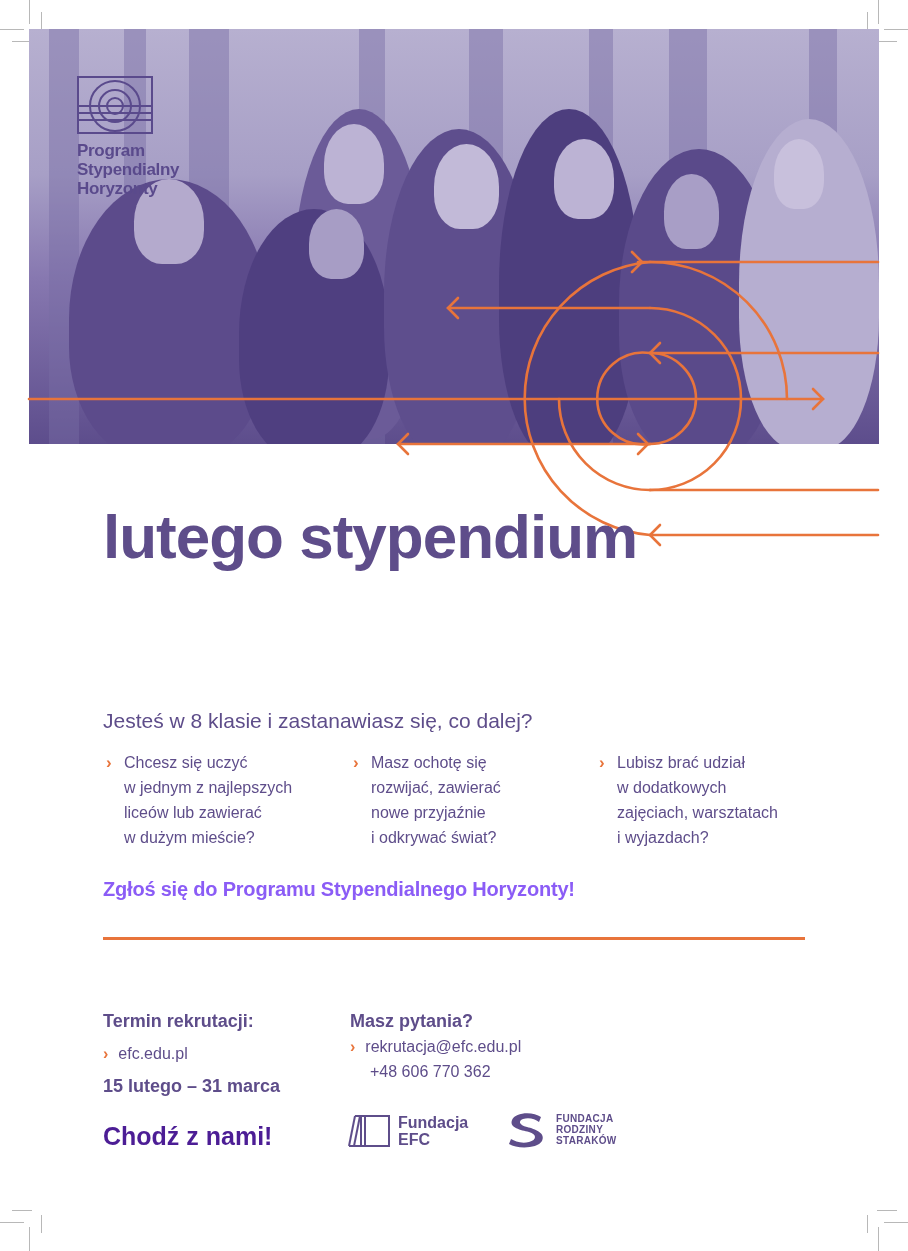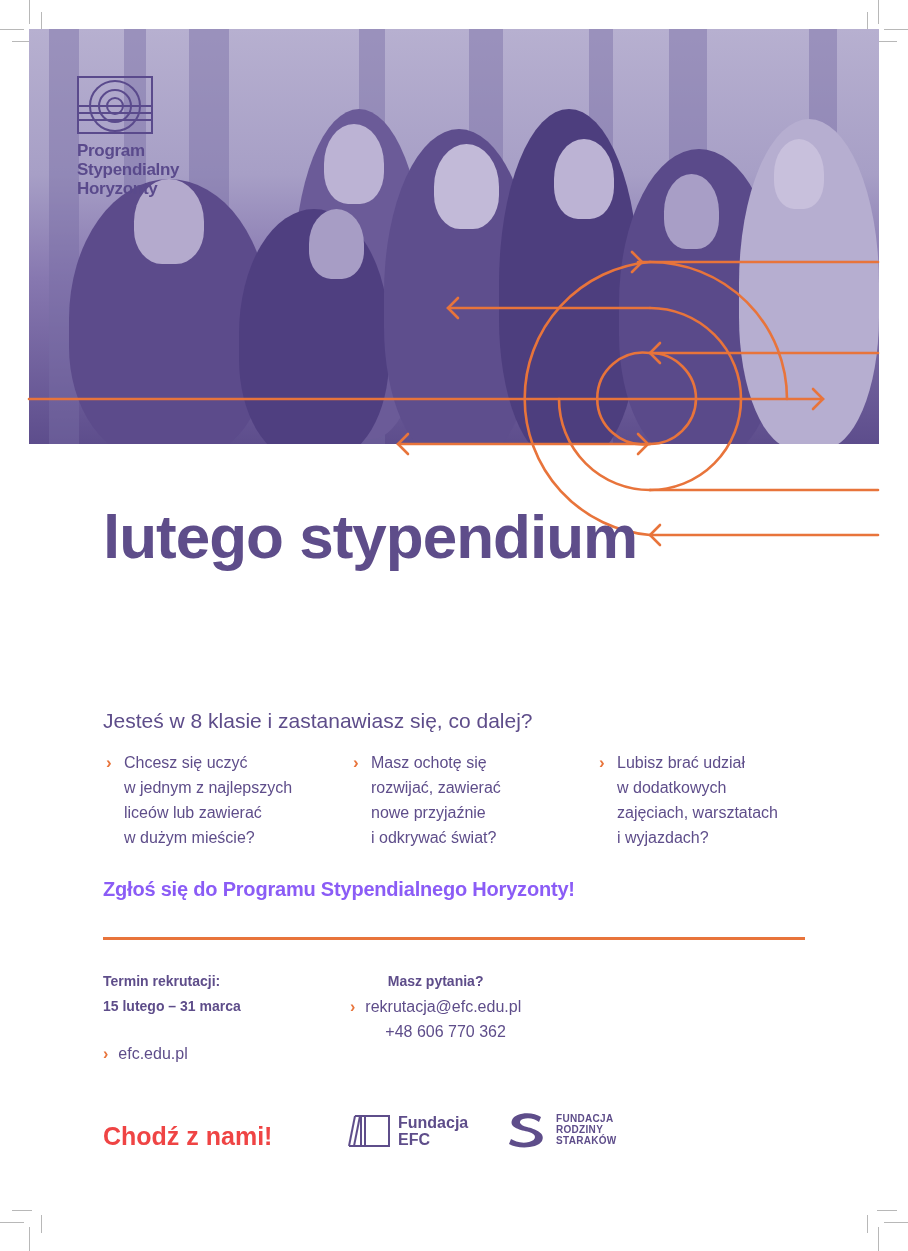--- a/index.html
+++ b/index.html
@@ -11,24 +11,24 @@
   .person{position:absolute;border-radius:50% 50% 40% 40%;}
   .logo{position:absolute;left:77px;top:76px;}
   .logo-text{position:absolute;left:77px;top:141px;font-weight:bold;font-size:17px;line-height:19px;color:#5a4a8c;letter-spacing:-0.3px;}
   .spiral{position:absolute;left:0;top:0;width:908px;height:1251px;pointer-events:none;}
   .headline{position:absolute;left:103px;top:505px;font-size:62px;font-weight:bold;line-height:64px;letter-spacing:-1px;color:#5e4d8a;margin:0;}
   .intro{position:absolute;left:103px;top:697px;font-size:21px;color:#5e4d8a;margin-top:12px;}
   .col{position:absolute;top:750px;font-size:16px;line-height:25px;color:#5e4d8a;}
   .col .chev{position:absolute;left:-18px;top:0;color:#e8743b;font-weight:bold;font-size:17px;}
   .cta{position:absolute;left:103px;top:878px;font-size:20px;font-weight:bold;color:#8b5cf6;letter-spacing:-0.2px;}
   .rule{position:absolute;left:103px;top:937px;width:702px;height:3px;background:#e8743b;}
-  .label-b{font-weight:bold;font-size:14px;line-height:25px;}
+  .label-b{font-weight:bold;font-size:18px;line-height:25px;margin-top:40px;}
   .info{position:absolute;font-size:16px;line-height:25px;color:#5e4d8a;}
   .chev2{color:#e8743b;font-weight:bold;margin-right:10px;}
-  .closing{position:absolute;left:103px;top:1122px;font-size:25px;font-weight:bold;color:#ef4444;}
+  .closing{position:absolute;left:103px;top:1122px;font-size:25px;font-weight:bold;color:#4c1d95;}
   .efc-text{position:absolute;left:398px;top:1114px;font-size:16px;font-weight:bold;line-height:17px;color:#5e4d8a;}
   .frs-text{position:absolute;left:556px;top:1113px;font-size:10px;font-weight:bold;line-height:11px;color:#5e4d8a;letter-spacing:0.3px;}
 </style>
 </head>
 <body>
 
 <div class="crop" style="left:29px;top:0;width:1px;height:24px;"></div>
 <div class="crop" style="left:41px;top:12px;width:1px;height:18px;"></div>
 <div class="crop" style="left:0;top:29px;width:24px;height:1px;"></div>
 <div class="crop" style="left:12px;top:41px;width:20px;height:1px;"></div>
@@ -154,21 +154,21 @@
 <div class="rule"></div>
 
 <div class="info" style="left:103px;top:969px;">
   <div class="label-b">Termin rekrutacji:</div>
   <div class="label-b">15 lutego – 31 marca</div>
 </div>
 <div class="info" style="left:103px;top:1041px;">
   <span class="chev2">›</span><span>efc.edu.pl</span>
 </div>
 
-<div class="info" style="left:350px;top:969px;text-align:center;">
+<div class="info" style="left:350px;top:969px;">
   <div class="label-b">Masz pytania?</div>
   <div><span class="chev2">›</span><span>rekrutacja@efc.edu.pl</span></div>
   <div style="padding-left:20px;">+48 606 770 362</div>
 </div>
 
 <div class="closing">Chodź z nami!</div>
 
 <svg style="position:absolute;left:348px;top:1115px;" width="42" height="32" viewBox="0 0 42 32">
   <g fill="none" stroke="#5e4d8a" stroke-width="2">
     <line x1="1" y1="31" x2="7" y2="1"></line>

